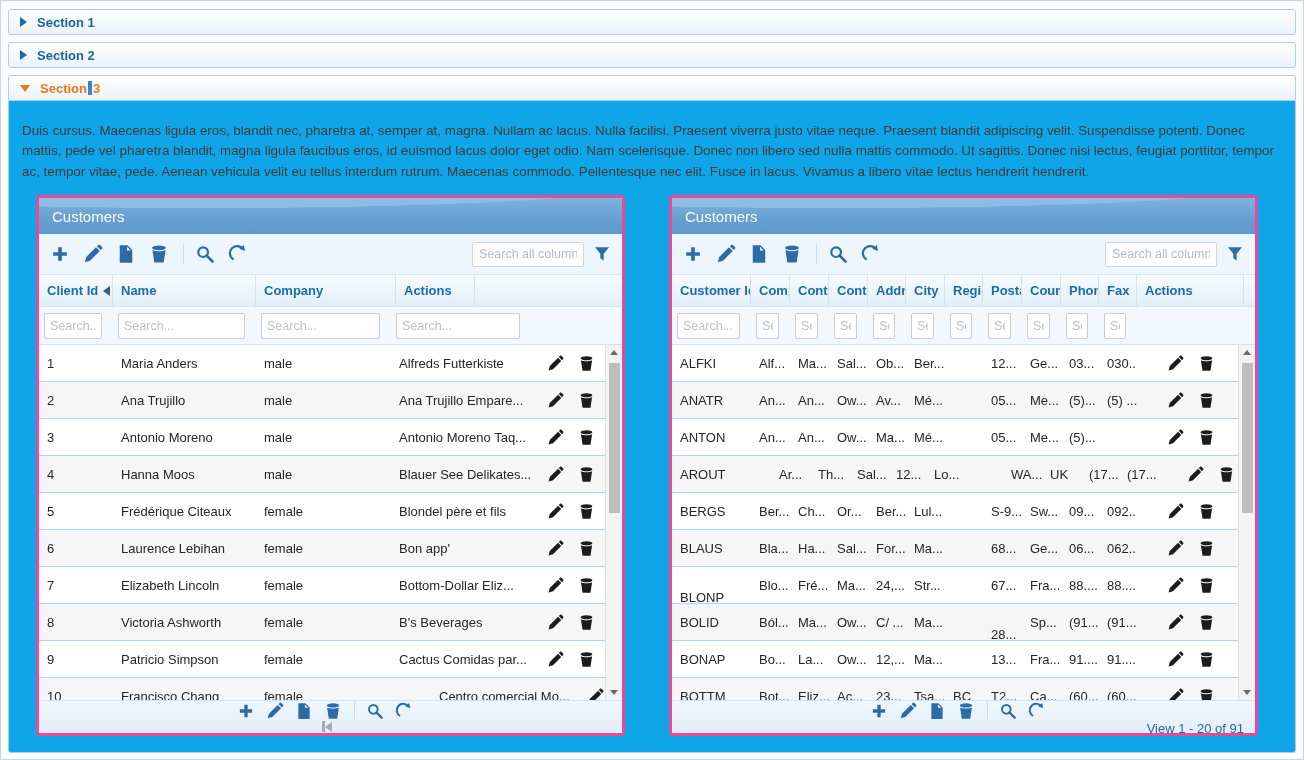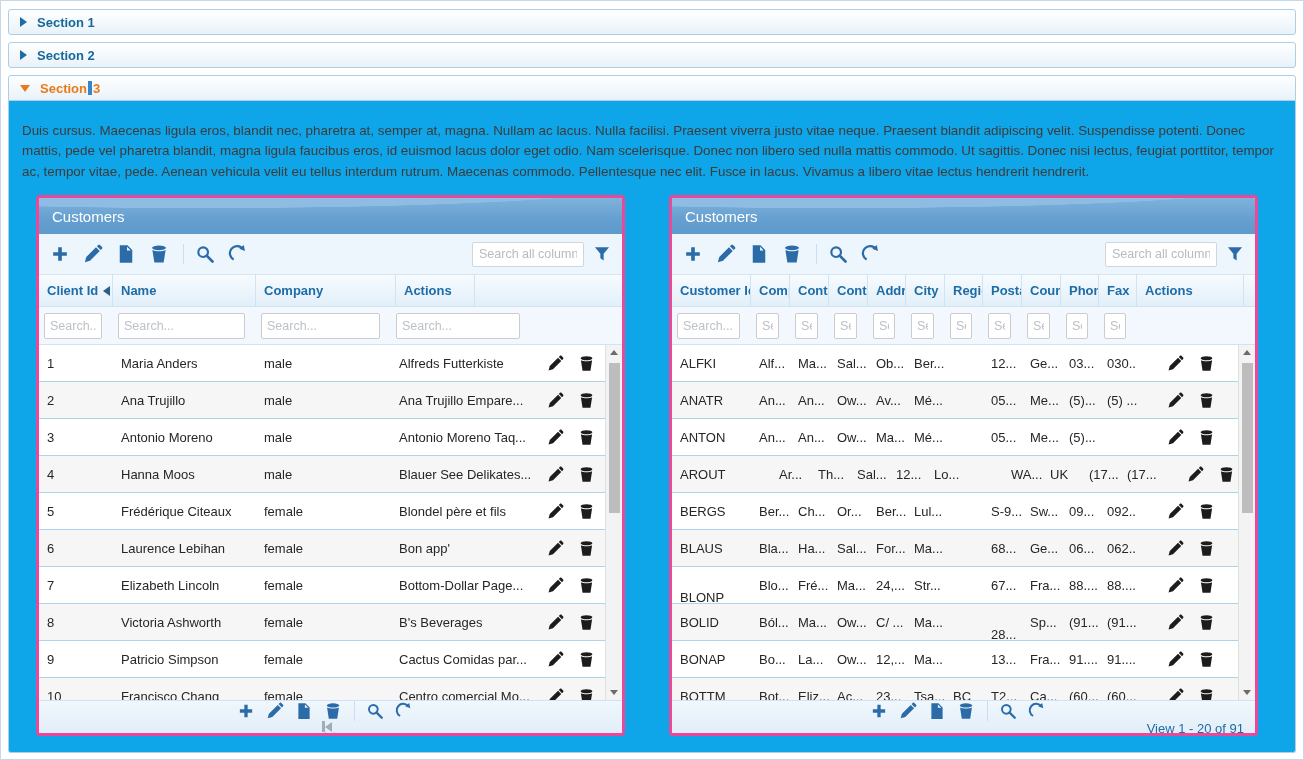--- a/index.html
+++ b/index.html
@@ -277,21 +277,21 @@
                   </svg>
                   <svg class="rowi" viewBox="0 0 24 24">
                     <use href="#i-trash"></use>
                   </svg>
                 </div>
               </div>
               <div class="grow">
                 <div class="bcell" style="width: 74px;">7</div>
                 <div class="bcell" style="width: 143px;">Elizabeth Lincoln</div>
                 <div class="bcell" style="width: 135px;">female</div>
-                <div class="bcell" style="width: 140px;">Bottom-Dollar Page...</div>
+                <div class="bcell" style="width: 140px;">Bottom-Dollar Eliz...</div>
                 <div class="acell" style="width: 79px;">
                   <svg class="rowi" viewBox="0 0 24 24">
                     <use href="#i-pencil"></use>
                   </svg>
                   <svg class="rowi" viewBox="0 0 24 24">
                     <use href="#i-trash"></use>
                   </svg>
                 </div>
               </div>
               <div class="grow">
@@ -319,21 +319,21 @@
                   </svg>
                   <svg class="rowi" viewBox="0 0 24 24">
                     <use href="#i-trash"></use>
                   </svg>
                 </div>
               </div>
               <div class="grow">
                 <div class="bcell" style="width: 74px;">10</div>
                 <div class="bcell" style="width: 143px;">Francisco Chang</div>
                 <div class="bcell" style="width: 135px;">female</div>
-                <div class="bcell" style="width: 140px;">Centro comercial Mo...</div>
+                <div class="bcell" style="width: 140px; margin-left: 40px;">Centro comercial Mo...</div>
                 <div class="acell" style="width: 79px;">
                   <svg class="rowi" viewBox="0 0 24 24">
                     <use href="#i-pencil"></use>
                   </svg>
                   <svg class="rowi" viewBox="0 0 24 24">
                     <use href="#i-trash"></use>
                   </svg>
                 </div>
               </div>
             </div>

